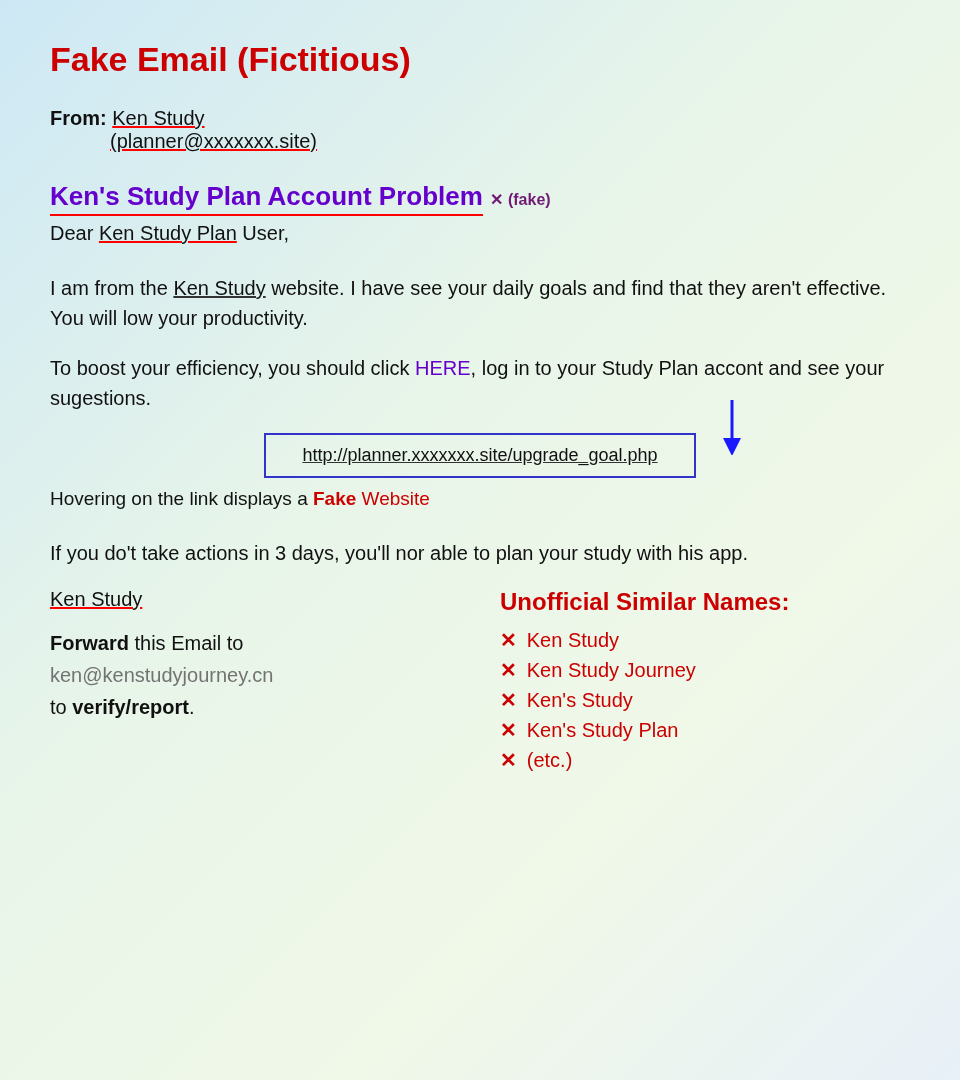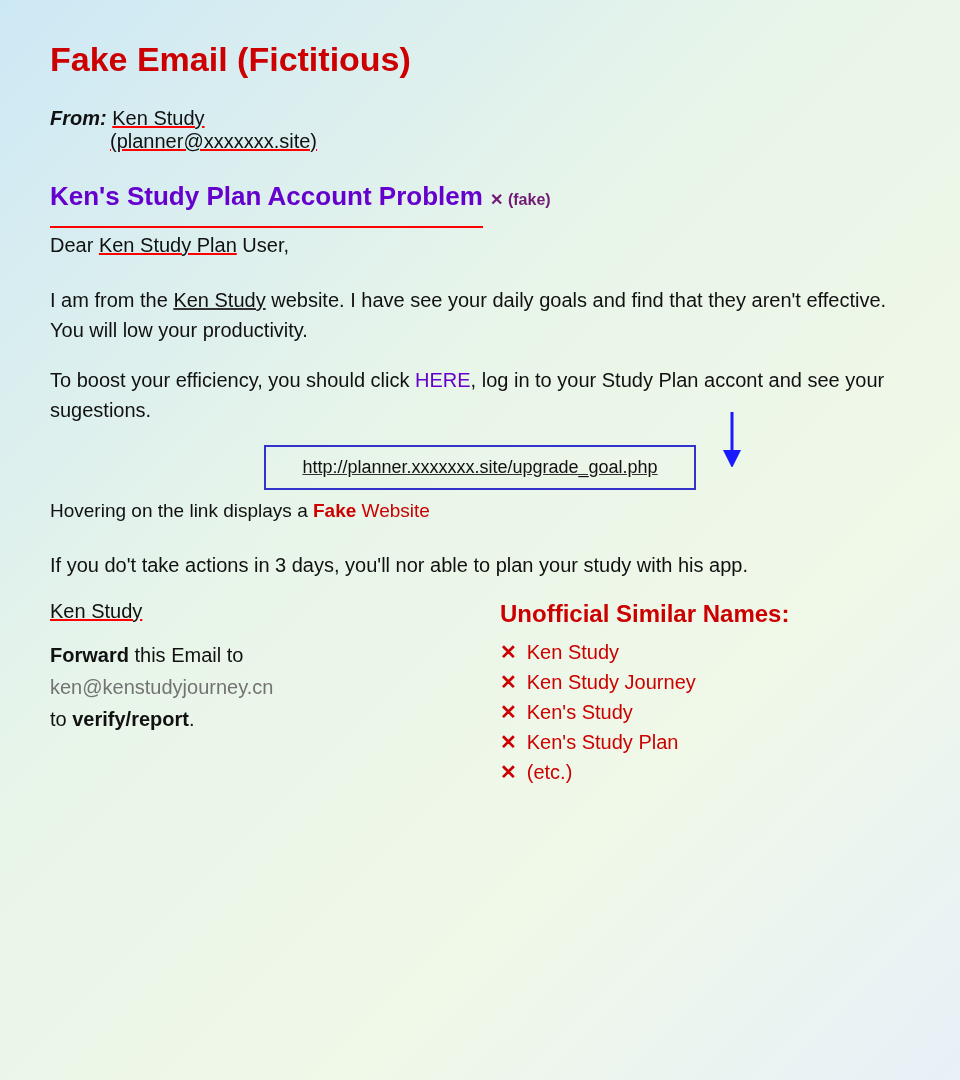--- a/index.html
+++ b/index.html
@@ -21,21 +21,20 @@
       margin-bottom: 28px;
     }
 
     .from-line {
       margin-bottom: 4px;
       font-size: 20px;
     }
 
     .from-line span.label {
       font-weight: bold;
-      font-style: italic;
     }
 
     .from-name {
       text-decoration: underline;
       text-decoration-color: red;
     }
 
     .from-address {
       display: block;
       margin-left: 60px;
@@ -53,21 +52,21 @@
 
     .fake-badge {
       color: #701a75;
       font-size: 16px;
       font-weight: bold;
     }
 
     .subject-underline {
       border-bottom: 2.5px solid red;
       display: inline-block;
-      padding-bottom: 14px;
+      padding-bottom: 2px;
     }
 
     .dear-line {
       font-size: 20px;
       margin-bottom: 28px;
     }
 
     .dear-underline {
       text-decoration: underline;
       text-decoration-color: red;

